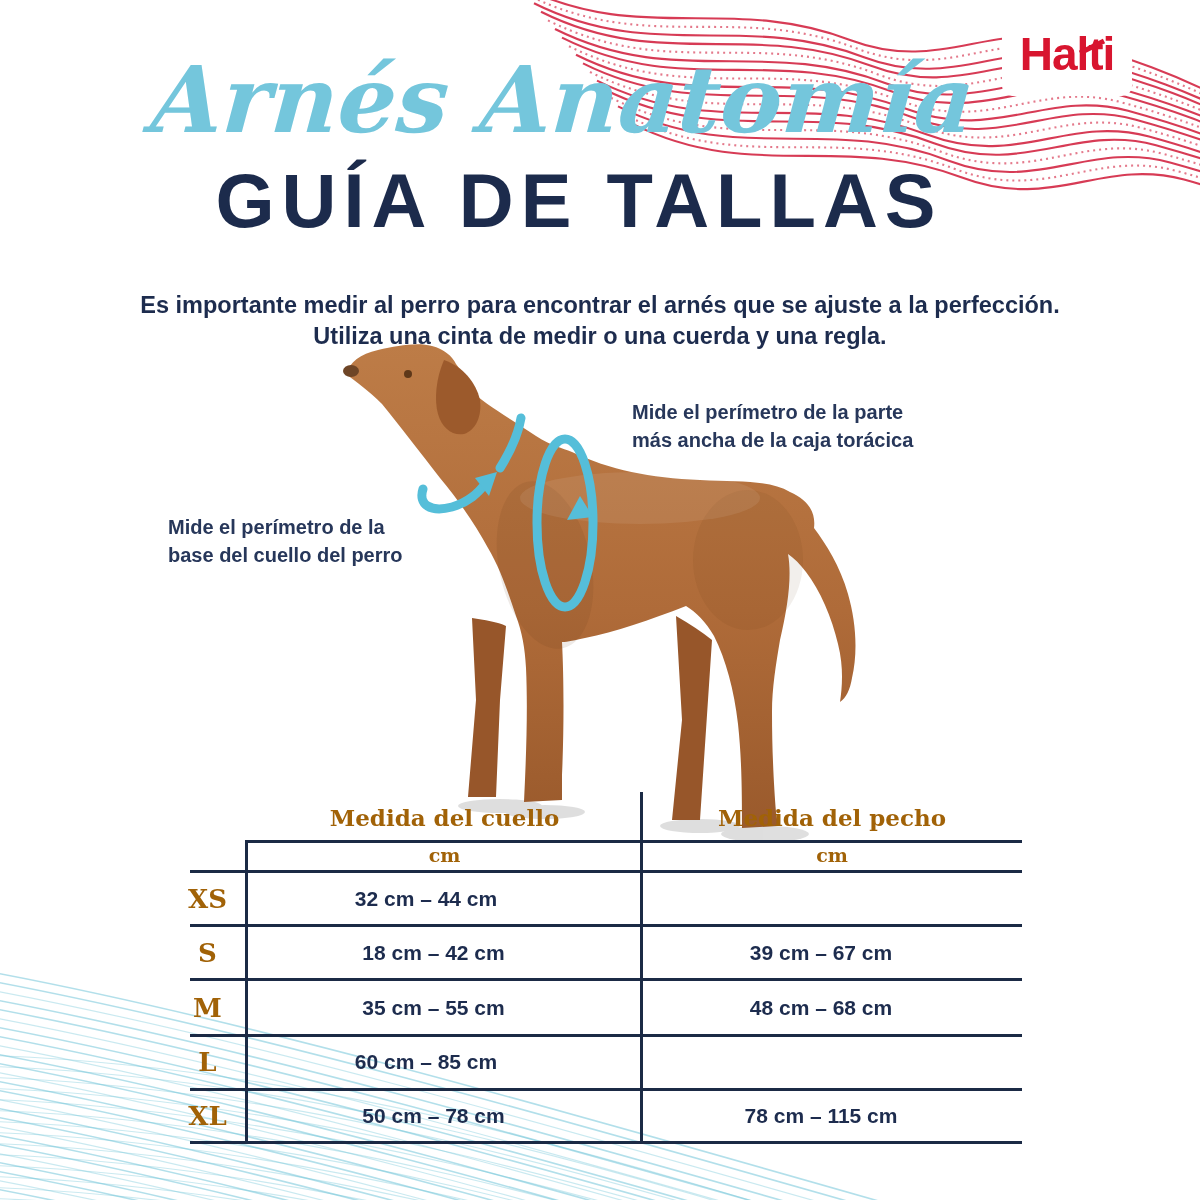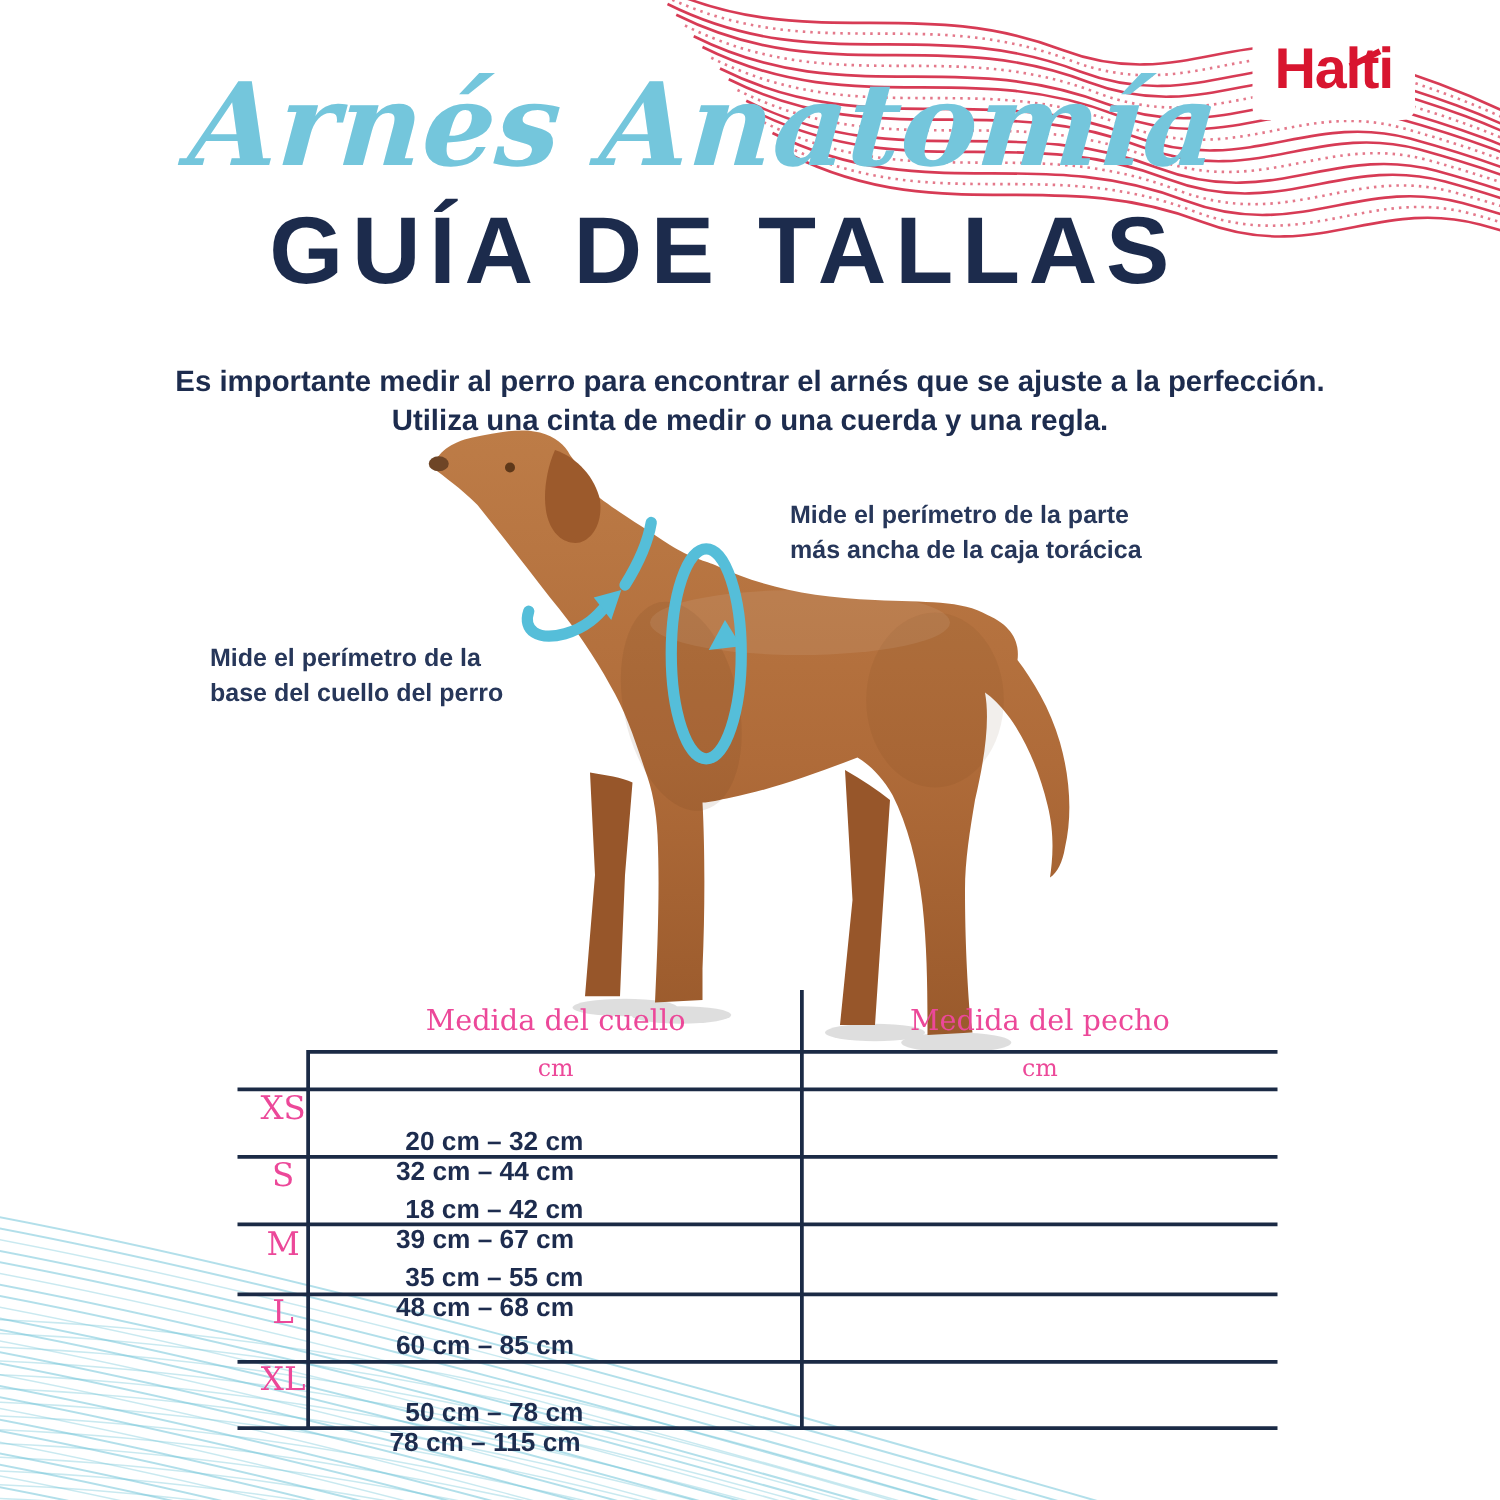--- a/index.html
+++ b/index.html
@@ -24,32 +24,32 @@
     color:#1C2B4C;}
   .intro{left:0;top:264px;width:1200px;text-align:center;
     font-weight:700;font-size:23.5px;line-height:31px;color:#1D2C4E;margin-top:26px;}
 
   
   .note{font-weight:700;font-size:20px;line-height:28px;color:#27375A;}
   .note-chest{left:584px;top:398px;width:320px;text-align:left;margin-left:48px;}
   .note-neck{left:168px;top:513px;width:262px;text-align:left;}
 
   
-  .tcell-serif{font-family:"DejaVu Serif",serif;font-weight:normal;color:#ec4899;}
+  .tcell-serif{font-family:"DejaVu Serif",serif;font-weight:bold;color:#a16207;}
   .hline{position:absolute;height:3px;background:#1B2A45;}
   .vline{position:absolute;width:3px;background:#1B2A45;}
   .thead-row{left:190px;top:797px;width:832px;height:40px;display:flex;}
   .thead-row .c0{width:57px;}
   .thead-row .c1{width:395px;display:flex;align-items:center;justify-content:center;font-size:23px;}
   .thead-row .c2{width:380px;display:flex;align-items:center;justify-content:center;font-size:23px;}
   .unit-row{left:190px;top:843px;width:832px;height:24px;display:flex;}
   .unit-row .c0{width:57px;}
   .unit-row .c1{width:395px;display:flex;align-items:center;justify-content:center;font-size:19px;}
   .unit-row .c2{width:380px;display:flex;align-items:center;justify-content:center;font-size:19px;}
-  .trow{left:198px;width:832px;height:53px;display:flex;flex-direction:column;}
+  .trow{left:179px;width:832px;height:53px;display:flex;}
   .trow .c0{width:57px;display:flex;align-items:center;justify-content:center;font-size:26px;}
   .trow .c1{width:395px;display:flex;align-items:center;justify-content:center;
     font-weight:700;font-size:21px;color:#1D2C4E;}
   .trow .c2{width:380px;display:flex;align-items:center;justify-content:center;
     font-weight:700;font-size:21px;color:#1D2C4E;}
 </style>
 </head>
 <body>
 
 <div class="page">
@@ -214,21 +214,20 @@
     </div>
 
     <div class="abs unit-row">
       <div class="c0"></div>
       <div class="c1 tcell-serif">cm</div>
       <div class="c2 tcell-serif">cm</div>
     </div>
 
     <div class="abs trow" style="top:872px;">
       <div class="c0 tcell-serif">XS</div>
-      <div class="c1">20 cm – 32 cm</div>
       <div class="c2">32 cm – 44 cm</div>
     </div>
     <div class="abs trow" style="top:926px;">
       <div class="c0 tcell-serif">S</div>
       <div class="c1">18 cm – 42 cm</div>
       <div class="c2">39 cm – 67 cm</div>
     </div>
     <div class="abs trow" style="top:981px;">
       <div class="c0 tcell-serif">M</div>
       <div class="c1">35 cm – 55 cm</div>

